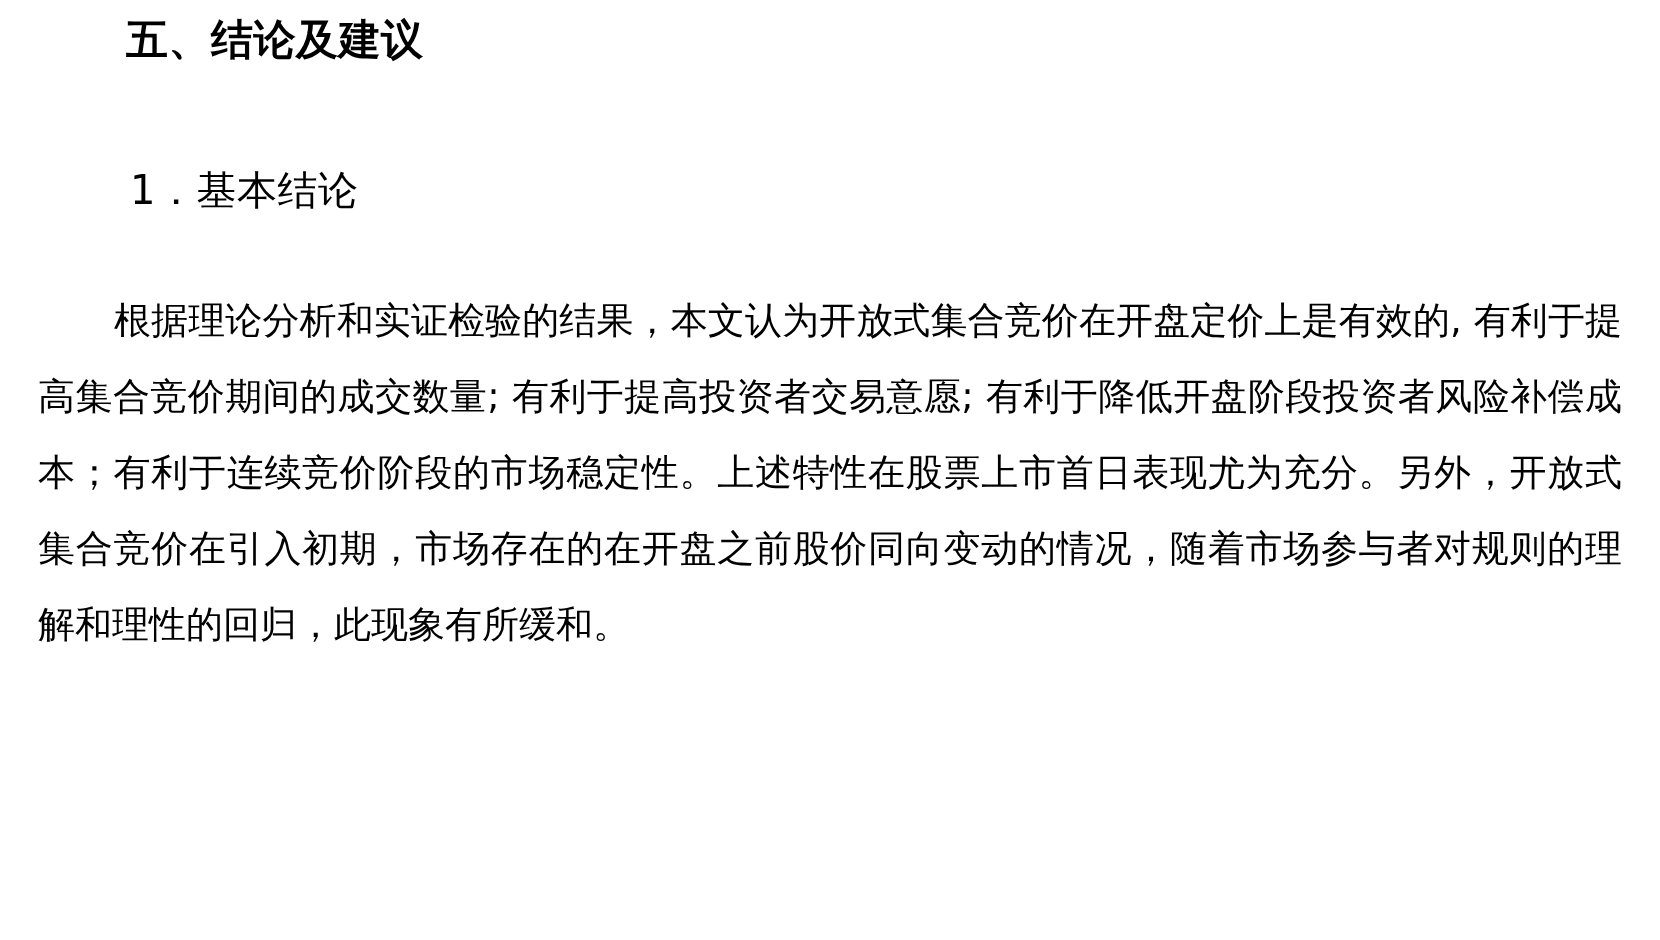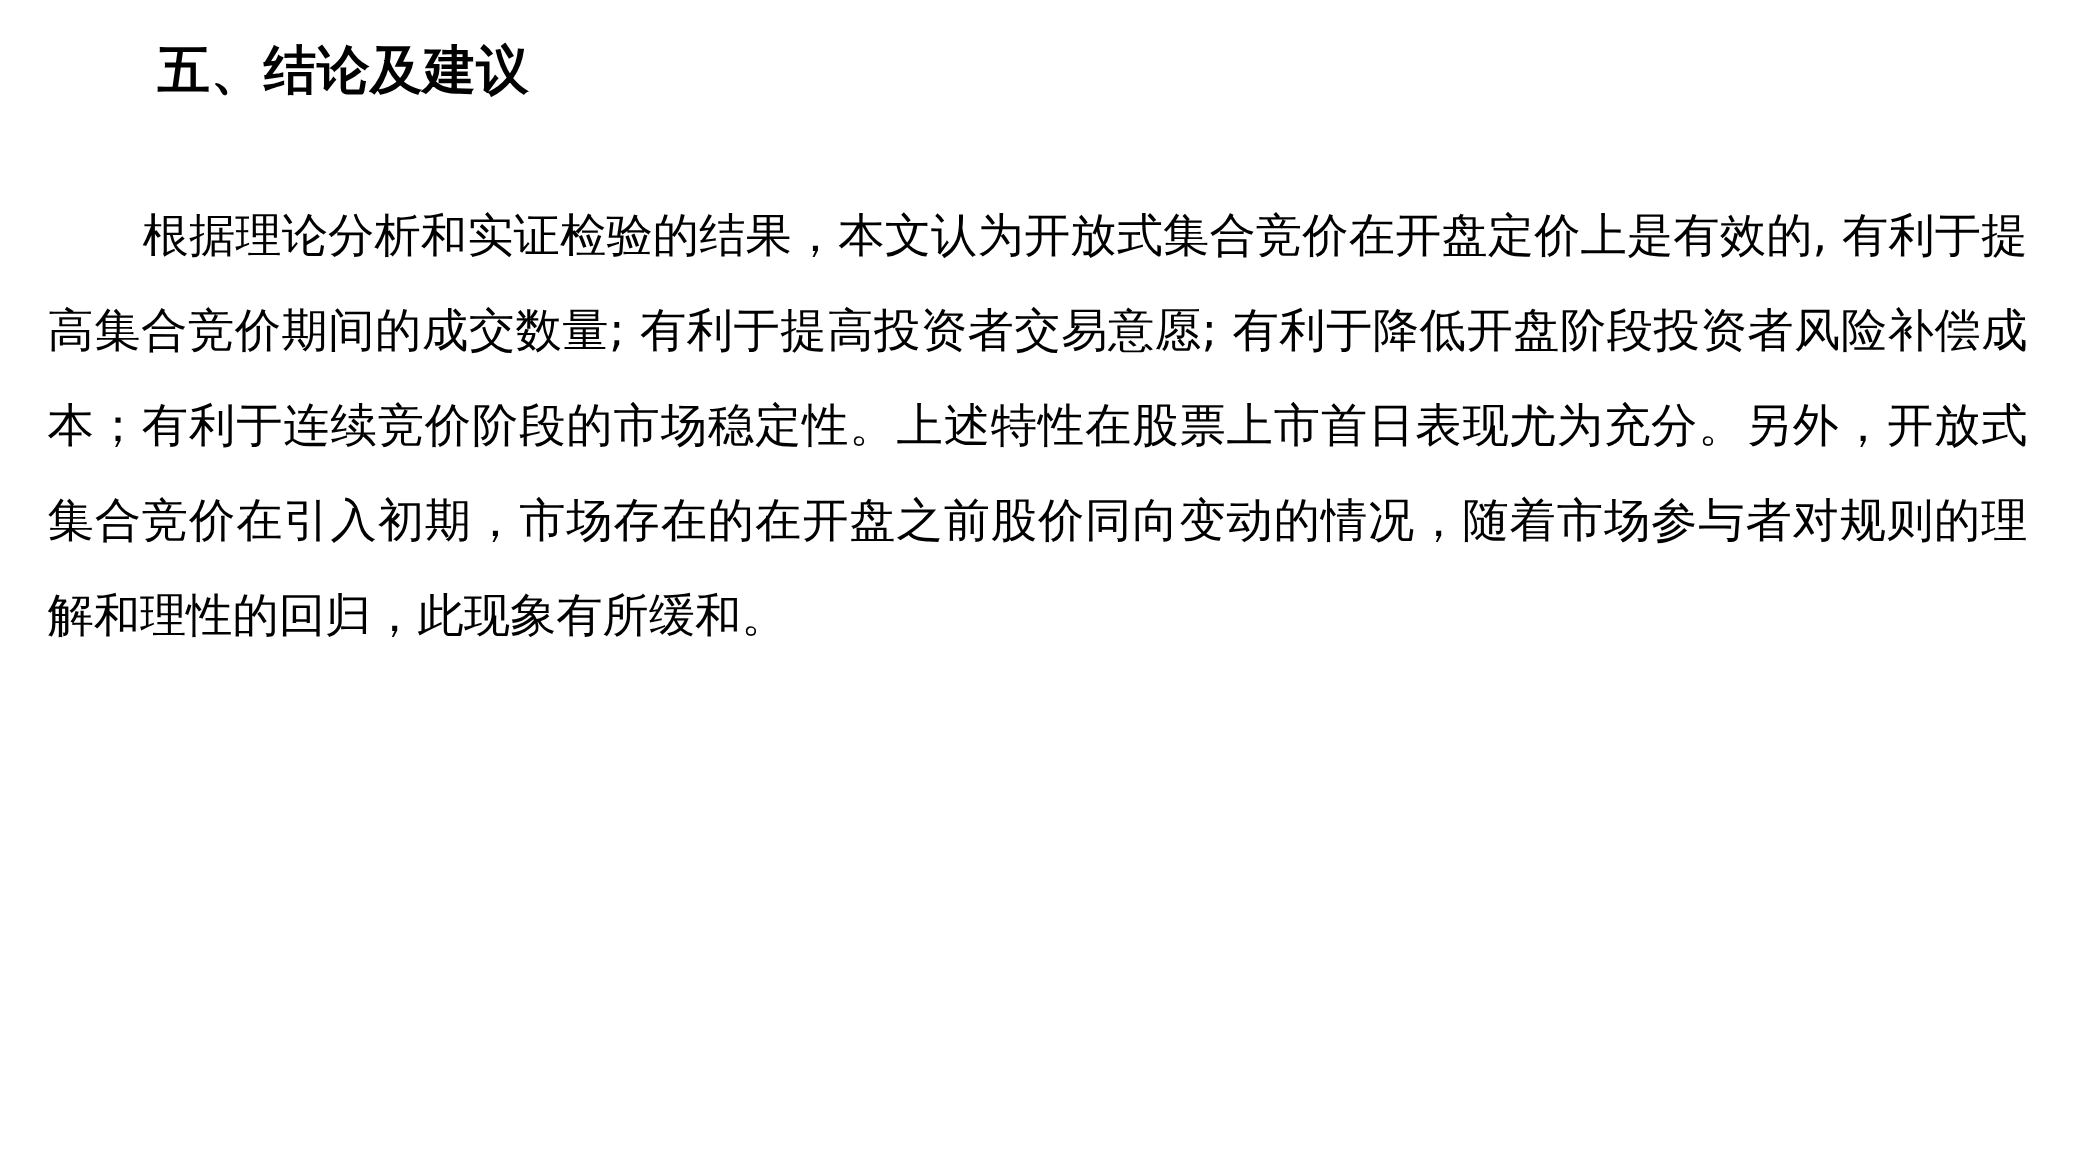--- a/index.html
+++ b/index.html
@@ -15,21 +15,21 @@
     overflow: hidden;
     font-family: "DejaVu Sans", "Liberation Sans", sans-serif;
     color: #000000;
   }
   .content {
     position: absolute;
     left: 0;
     top: 0;
     width: 1660px;
     box-sizing: border-box;
-    padding: 30px 38px 0 38px;
+    padding: 14px 38px 0 38px;
   }
   .heading-1 {
     font-size: 42px;
     line-height: 1.25;
     font-weight: 700;
     letter-spacing: 0.5px;
     margin: 0 0 0 88px;
     padding: 0;
     white-space: nowrap;
   }
@@ -56,17 +56,18 @@
   }
 </style>
 </head>
 <body>
 
 <div class="page">
   <div class="content">
 
     <h1 class="heading-1">五、结论及建议</h1>
 
+    <h2 class="heading-2">1．基本结论</h2>
 
     <p class="body-para">根据理论分析和实证检验的结果，本文认为开放式集合竞价在开盘定价上是有效的, 有利于提高集合竞价期间的成交数量; 有利于提高投资者交易意愿; 有利于降低开盘阶段投资者风险补偿成本；有利于连续竞价阶段的市场稳定性。上述特性在股票上市首日表现尤为充分。另外，开放式集合竞价在引入初期，市场存在的在开盘之前股价同向变动的情况，随着市场参与者对规则的理解和理性的回归，此现象有所缓和。</p>
 
   </div>
 </div>
 
 </body></html>

